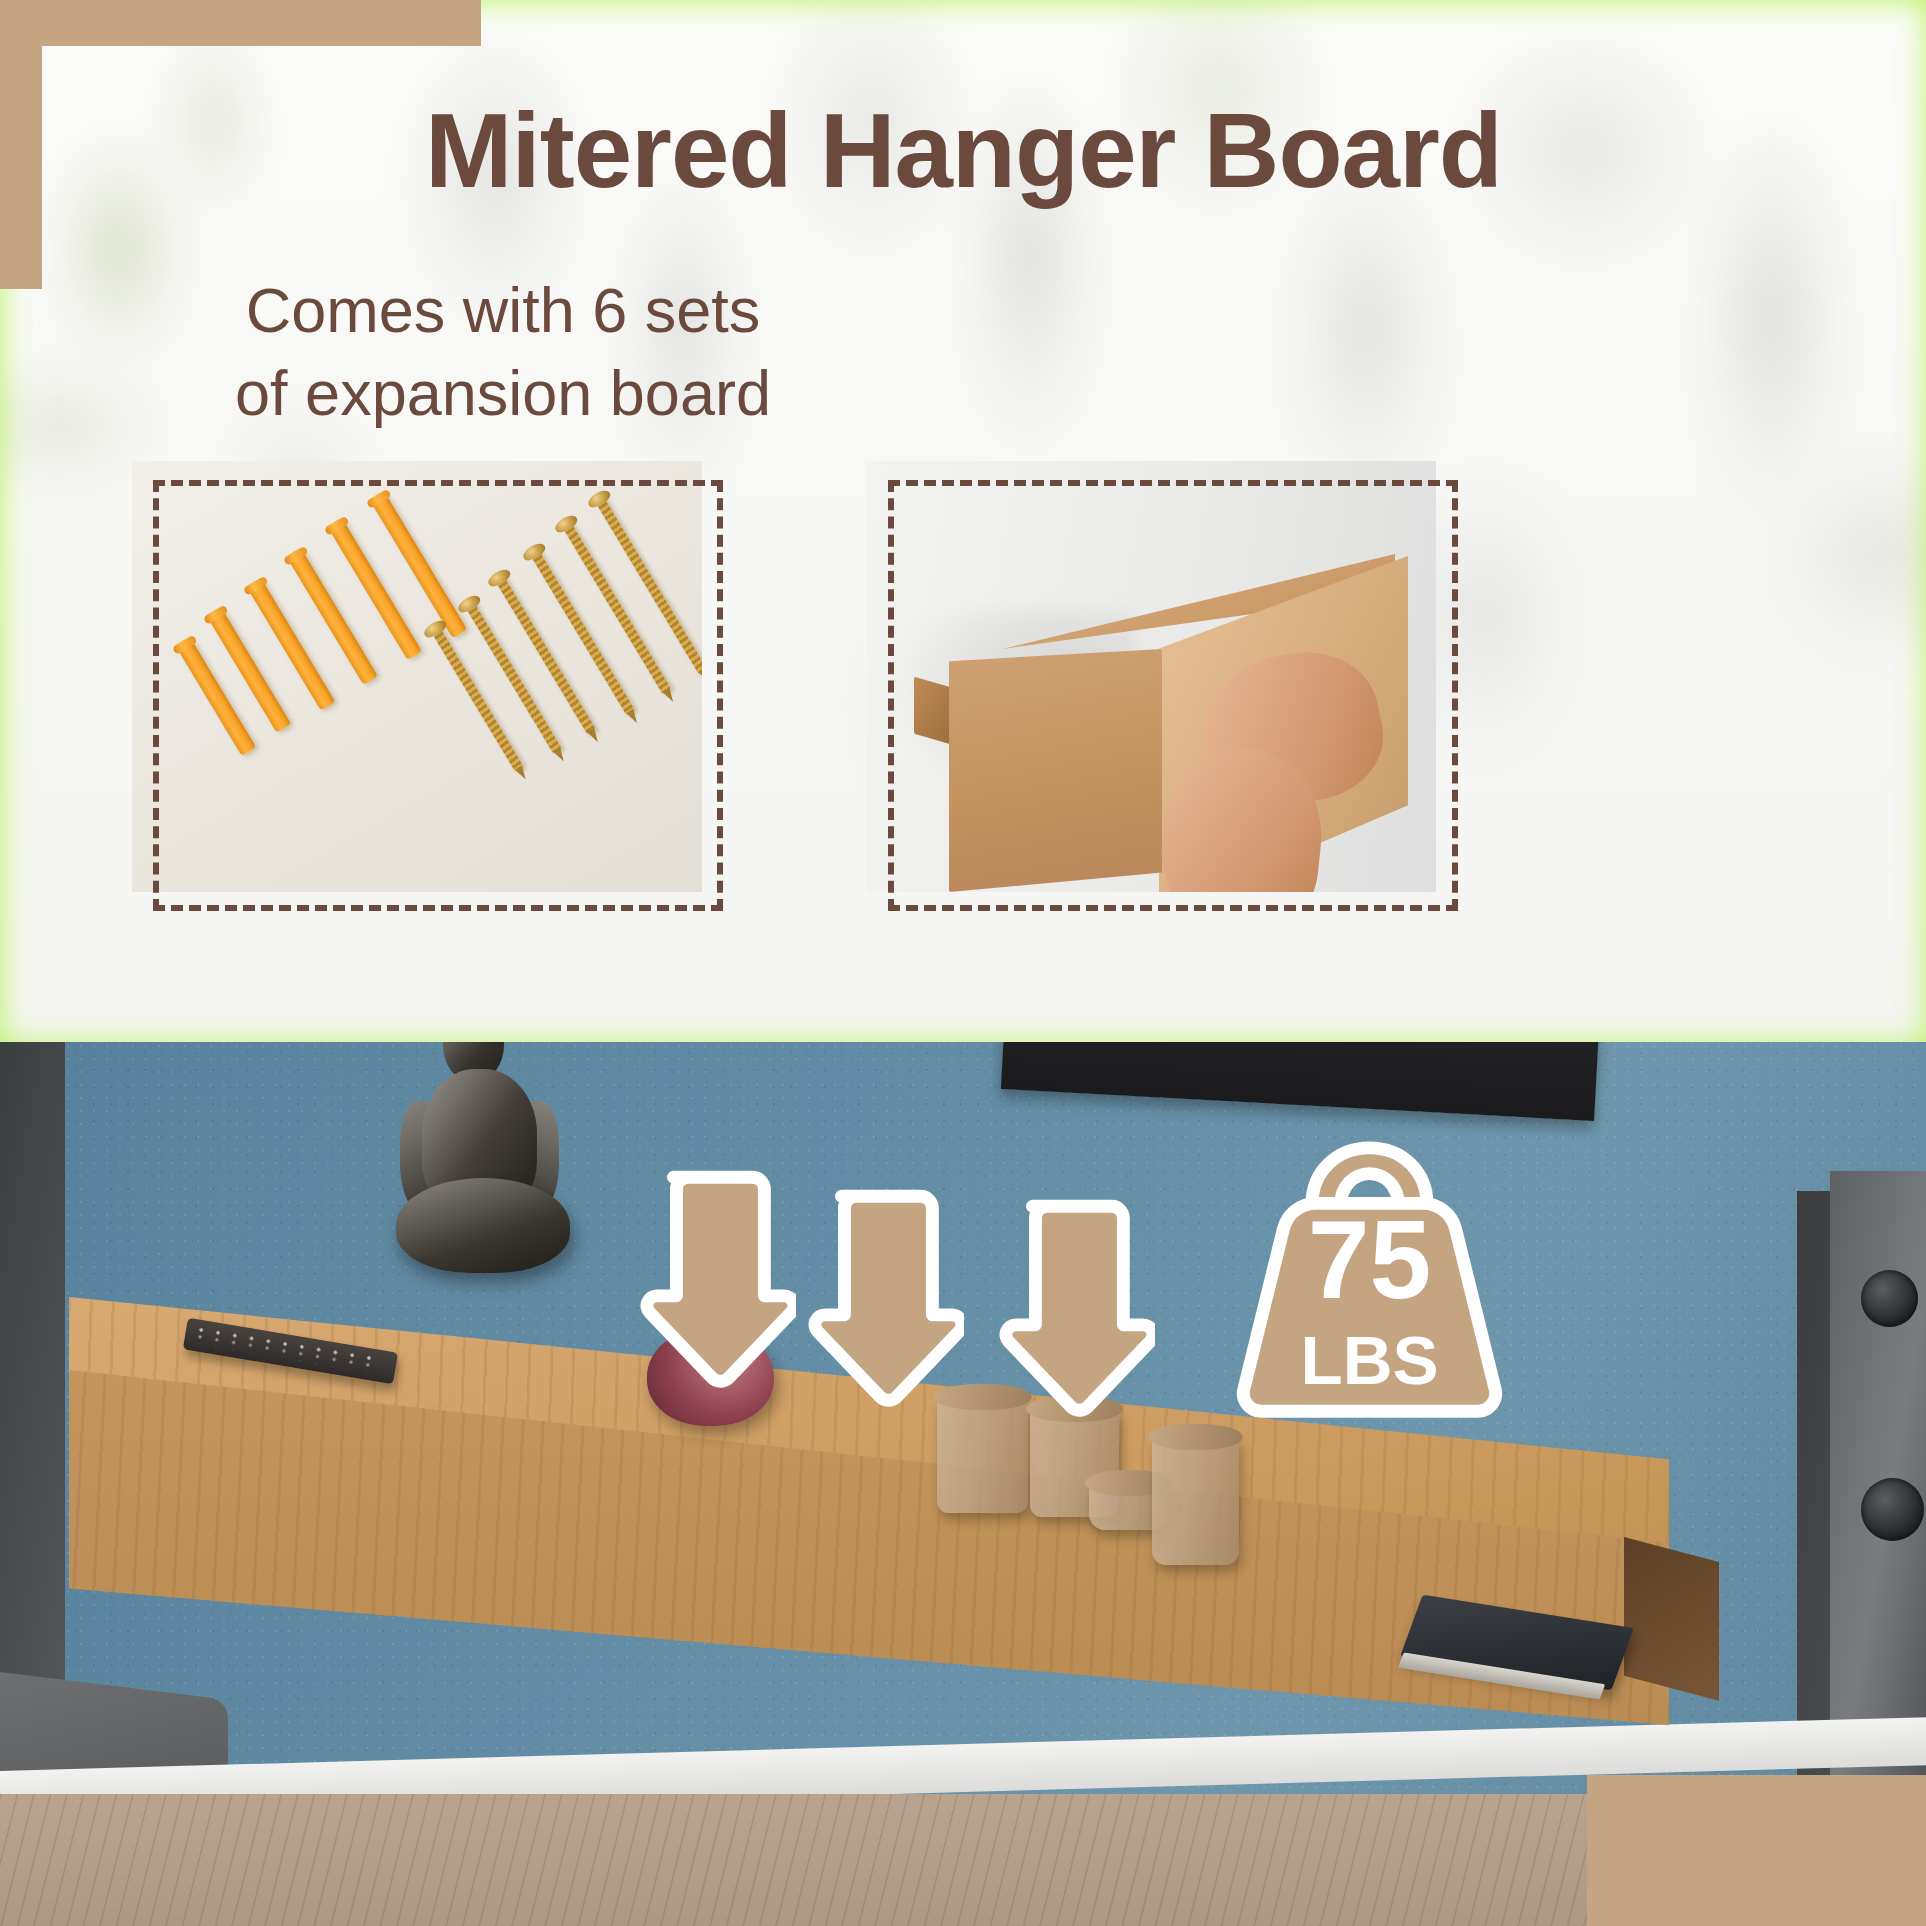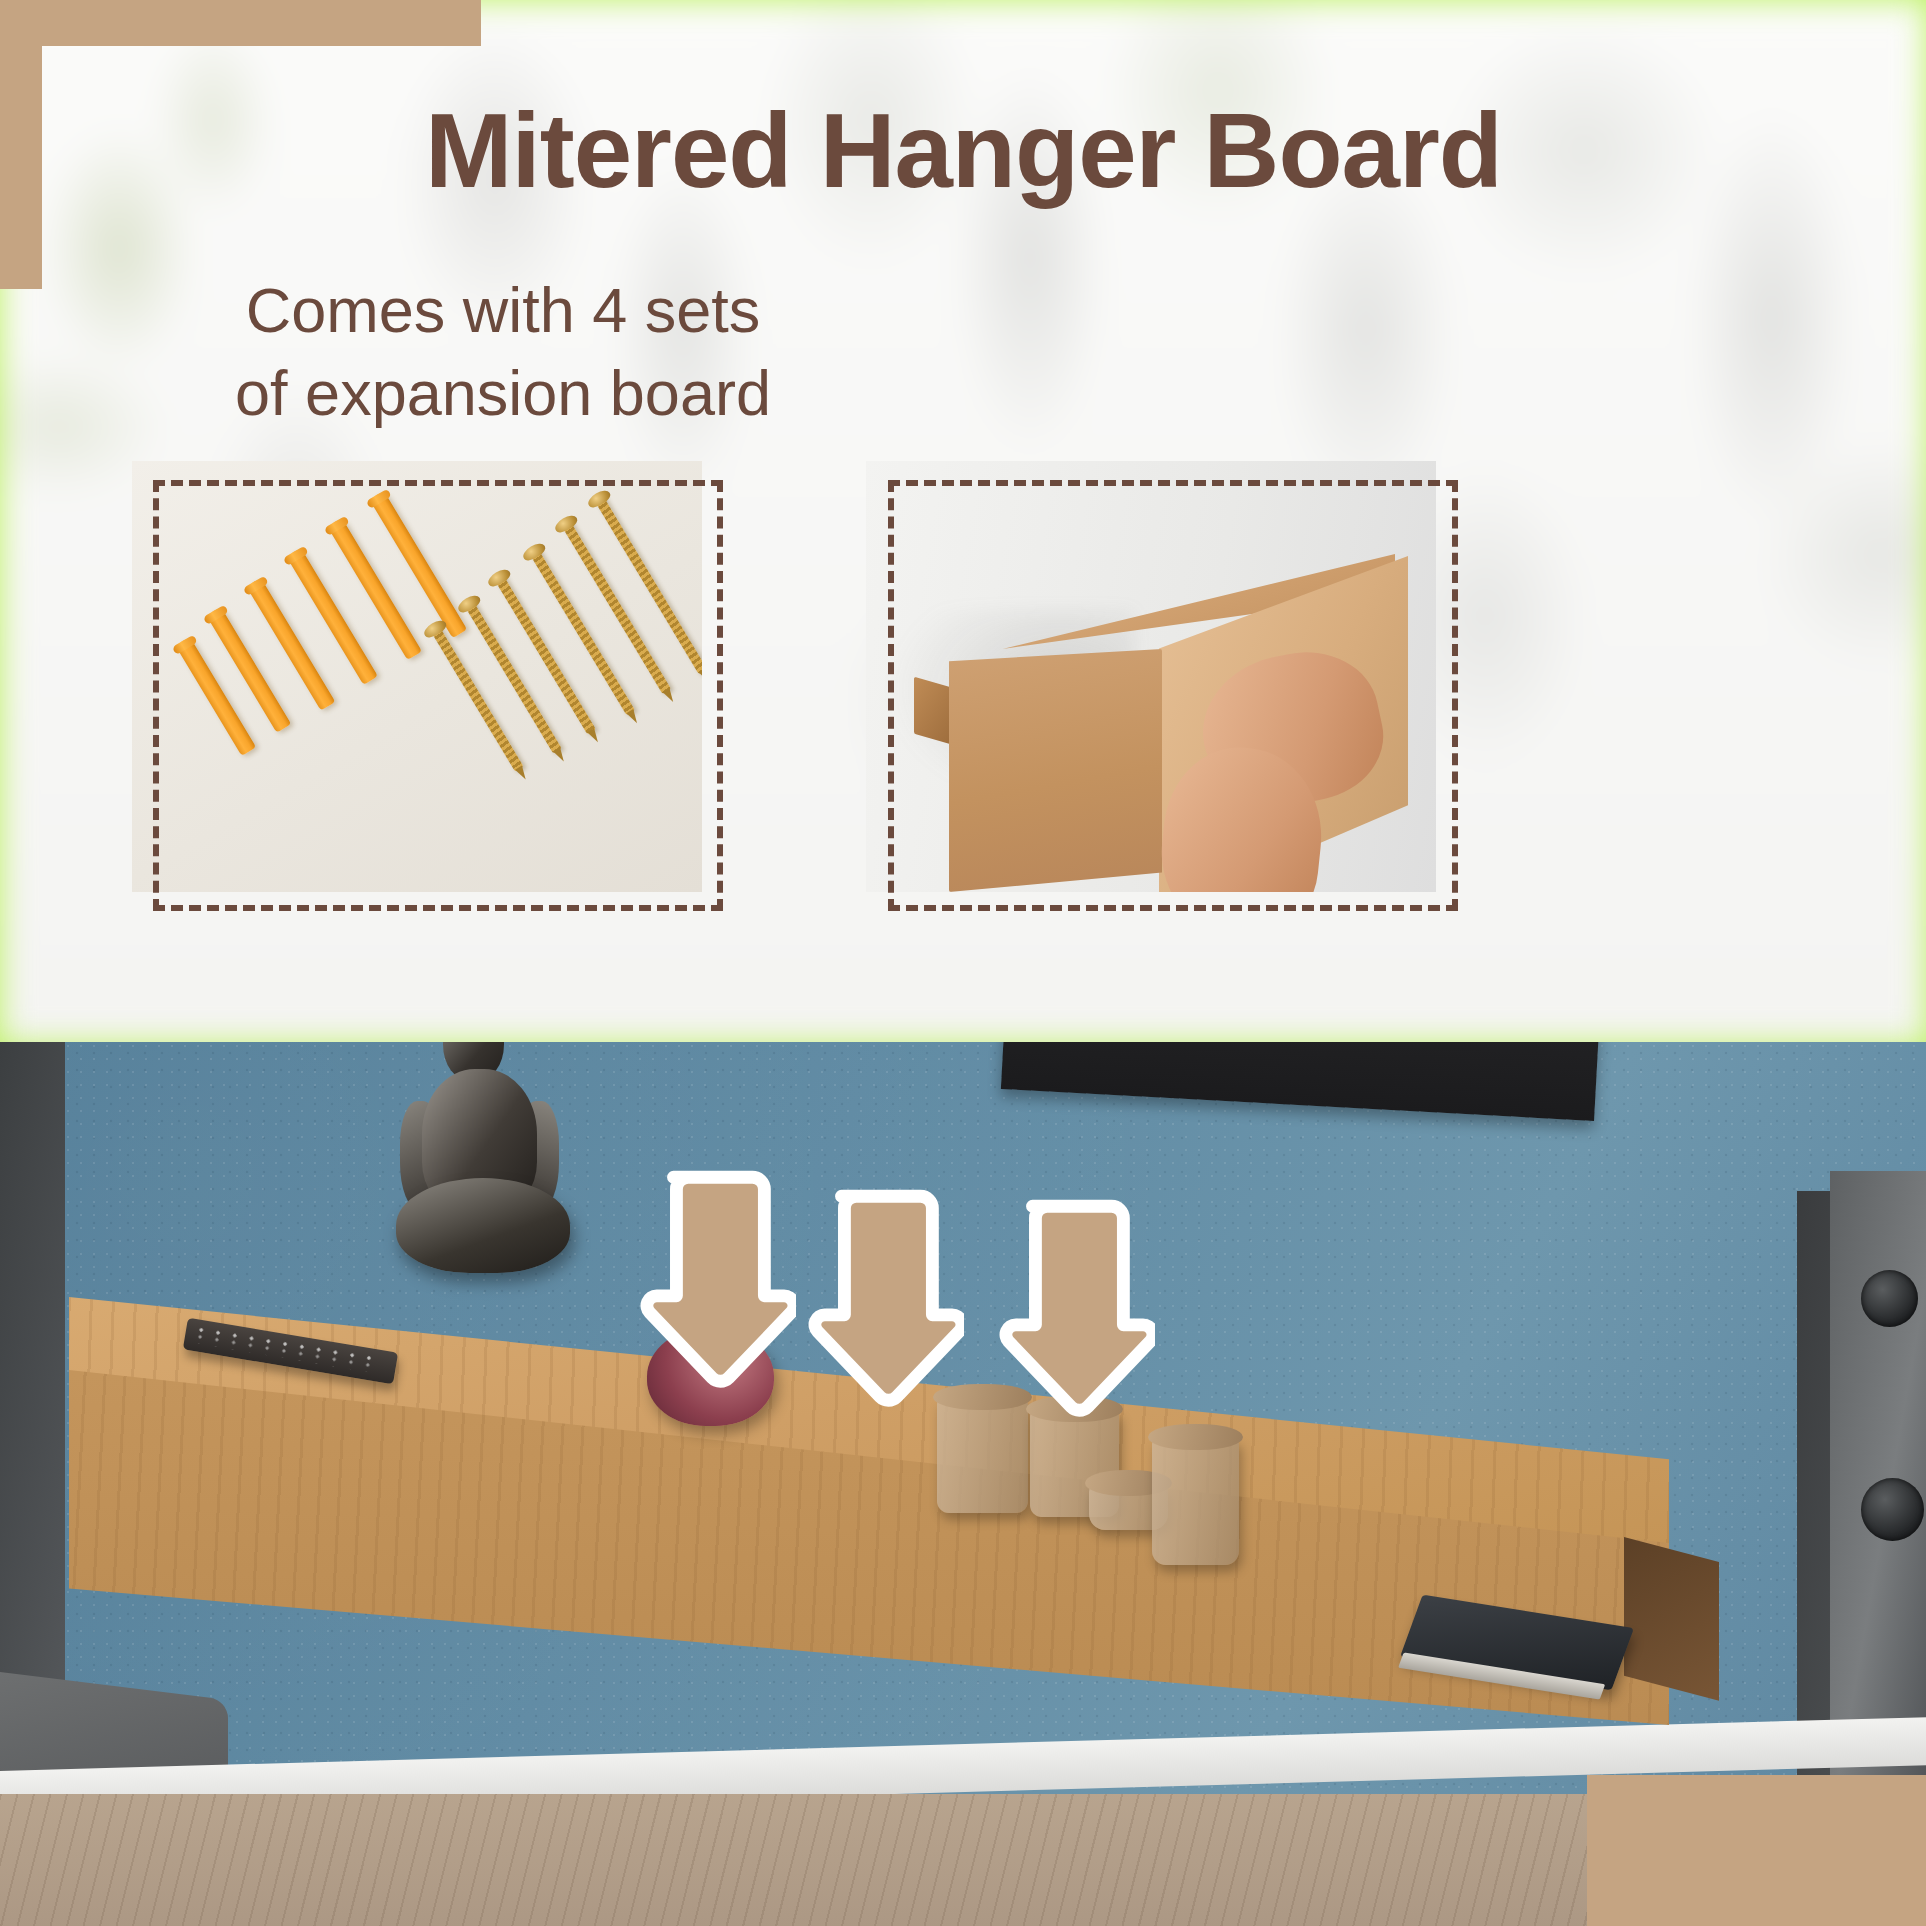--- a/index.html
+++ b/index.html
@@ -345,21 +345,21 @@
 <body>
 
 <div id="stage">
 
   <div class="top-panel">
     <div class="foliage"></div>
 
     <h1 class="title">Mitered Hanger Board</h1>
 
     <div class="subcol left">
-      <div>Comes with 4 sets</div>
+      <div>Comes with 6 sets</div>
       <div>of expansion board</div>
     </div>
 
 
     <div class="photo photo-left">
       <div class="screwbg"></div>
 
       <div class="anchor" style="left:42px;  top:180px; height:129px; transform:rotate(-31deg);"></div>
       <div class="anchor" style="left:73px;  top:150px; height:137px; transform:rotate(-31deg);"></div>
       <div class="anchor" style="left:113px; top:121px; height:145px; transform:rotate(-31deg);"></div>
@@ -449,19 +449,27 @@
     <svg width="166" height="228" viewBox="0 0 168 230">
       <path d="M44 12 h80 a12 12 0 0 1 12 12 v108 h20 a10 10 0 0 1 7 17 l-63 66 a12 12 0 0 1 -17 0 l-63 -66 a10 10 0 0 1 7 -17 h20 v-108 a12 12 0 0 1 12 -12 z" fill="#c5a482" stroke="#ffffff" stroke-width="13" stroke-linejoin="round"></path>
     </svg>
   </div>
   <div class="arrow" style="left:989px; top:1194px;">
     <svg width="166" height="228" viewBox="0 0 168 230">
       <path d="M44 12 h80 a12 12 0 0 1 12 12 v108 h20 a10 10 0 0 1 7 17 l-63 66 a12 12 0 0 1 -17 0 l-63 -66 a10 10 0 0 1 7 -17 h20 v-108 a12 12 0 0 1 12 -12 z" fill="#c5a482" stroke="#ffffff" stroke-width="13" stroke-linejoin="round"></path>
     </svg>
   </div>
 
+  <div class="weight">
+    <svg width="297" height="303" viewBox="0 0 300 306">
+      <path d="M150 16 c-34 0 -58 25 -58 56 c0 14 5 25 11 33 h34 c-9 -6 -16 -18 -16 -32 c0 -18 13 -31 29 -31 s29 13 29 31 c0 14 -7 26 -16 32 h34 c6 -8 11 -19 11 -33 c0 -31 -24 -56 -58 -56 z" fill="#c5a482" stroke="#ffffff" stroke-width="13" stroke-linejoin="round"></path>
+      <path d="M96 72 h108 a34 34 0 0 1 33 26 l40 162 a18 18 0 0 1 -17 22 h-220 a18 18 0 0 1 -17 -22 l40 -162 a34 34 0 0 1 33 -26 z" fill="#c5a482" stroke="#ffffff" stroke-width="13" stroke-linejoin="round"></path>
+    </svg>
+    <div class="weight-num">75</div>
+    <div class="weight-unit">LBS</div>
+  </div>
 
   <div class="corner-tl-h"></div>
   <div class="corner-tl-v"></div>
   <div class="corner-br"></div>
 
 </div>
 
 
 </body></html>

